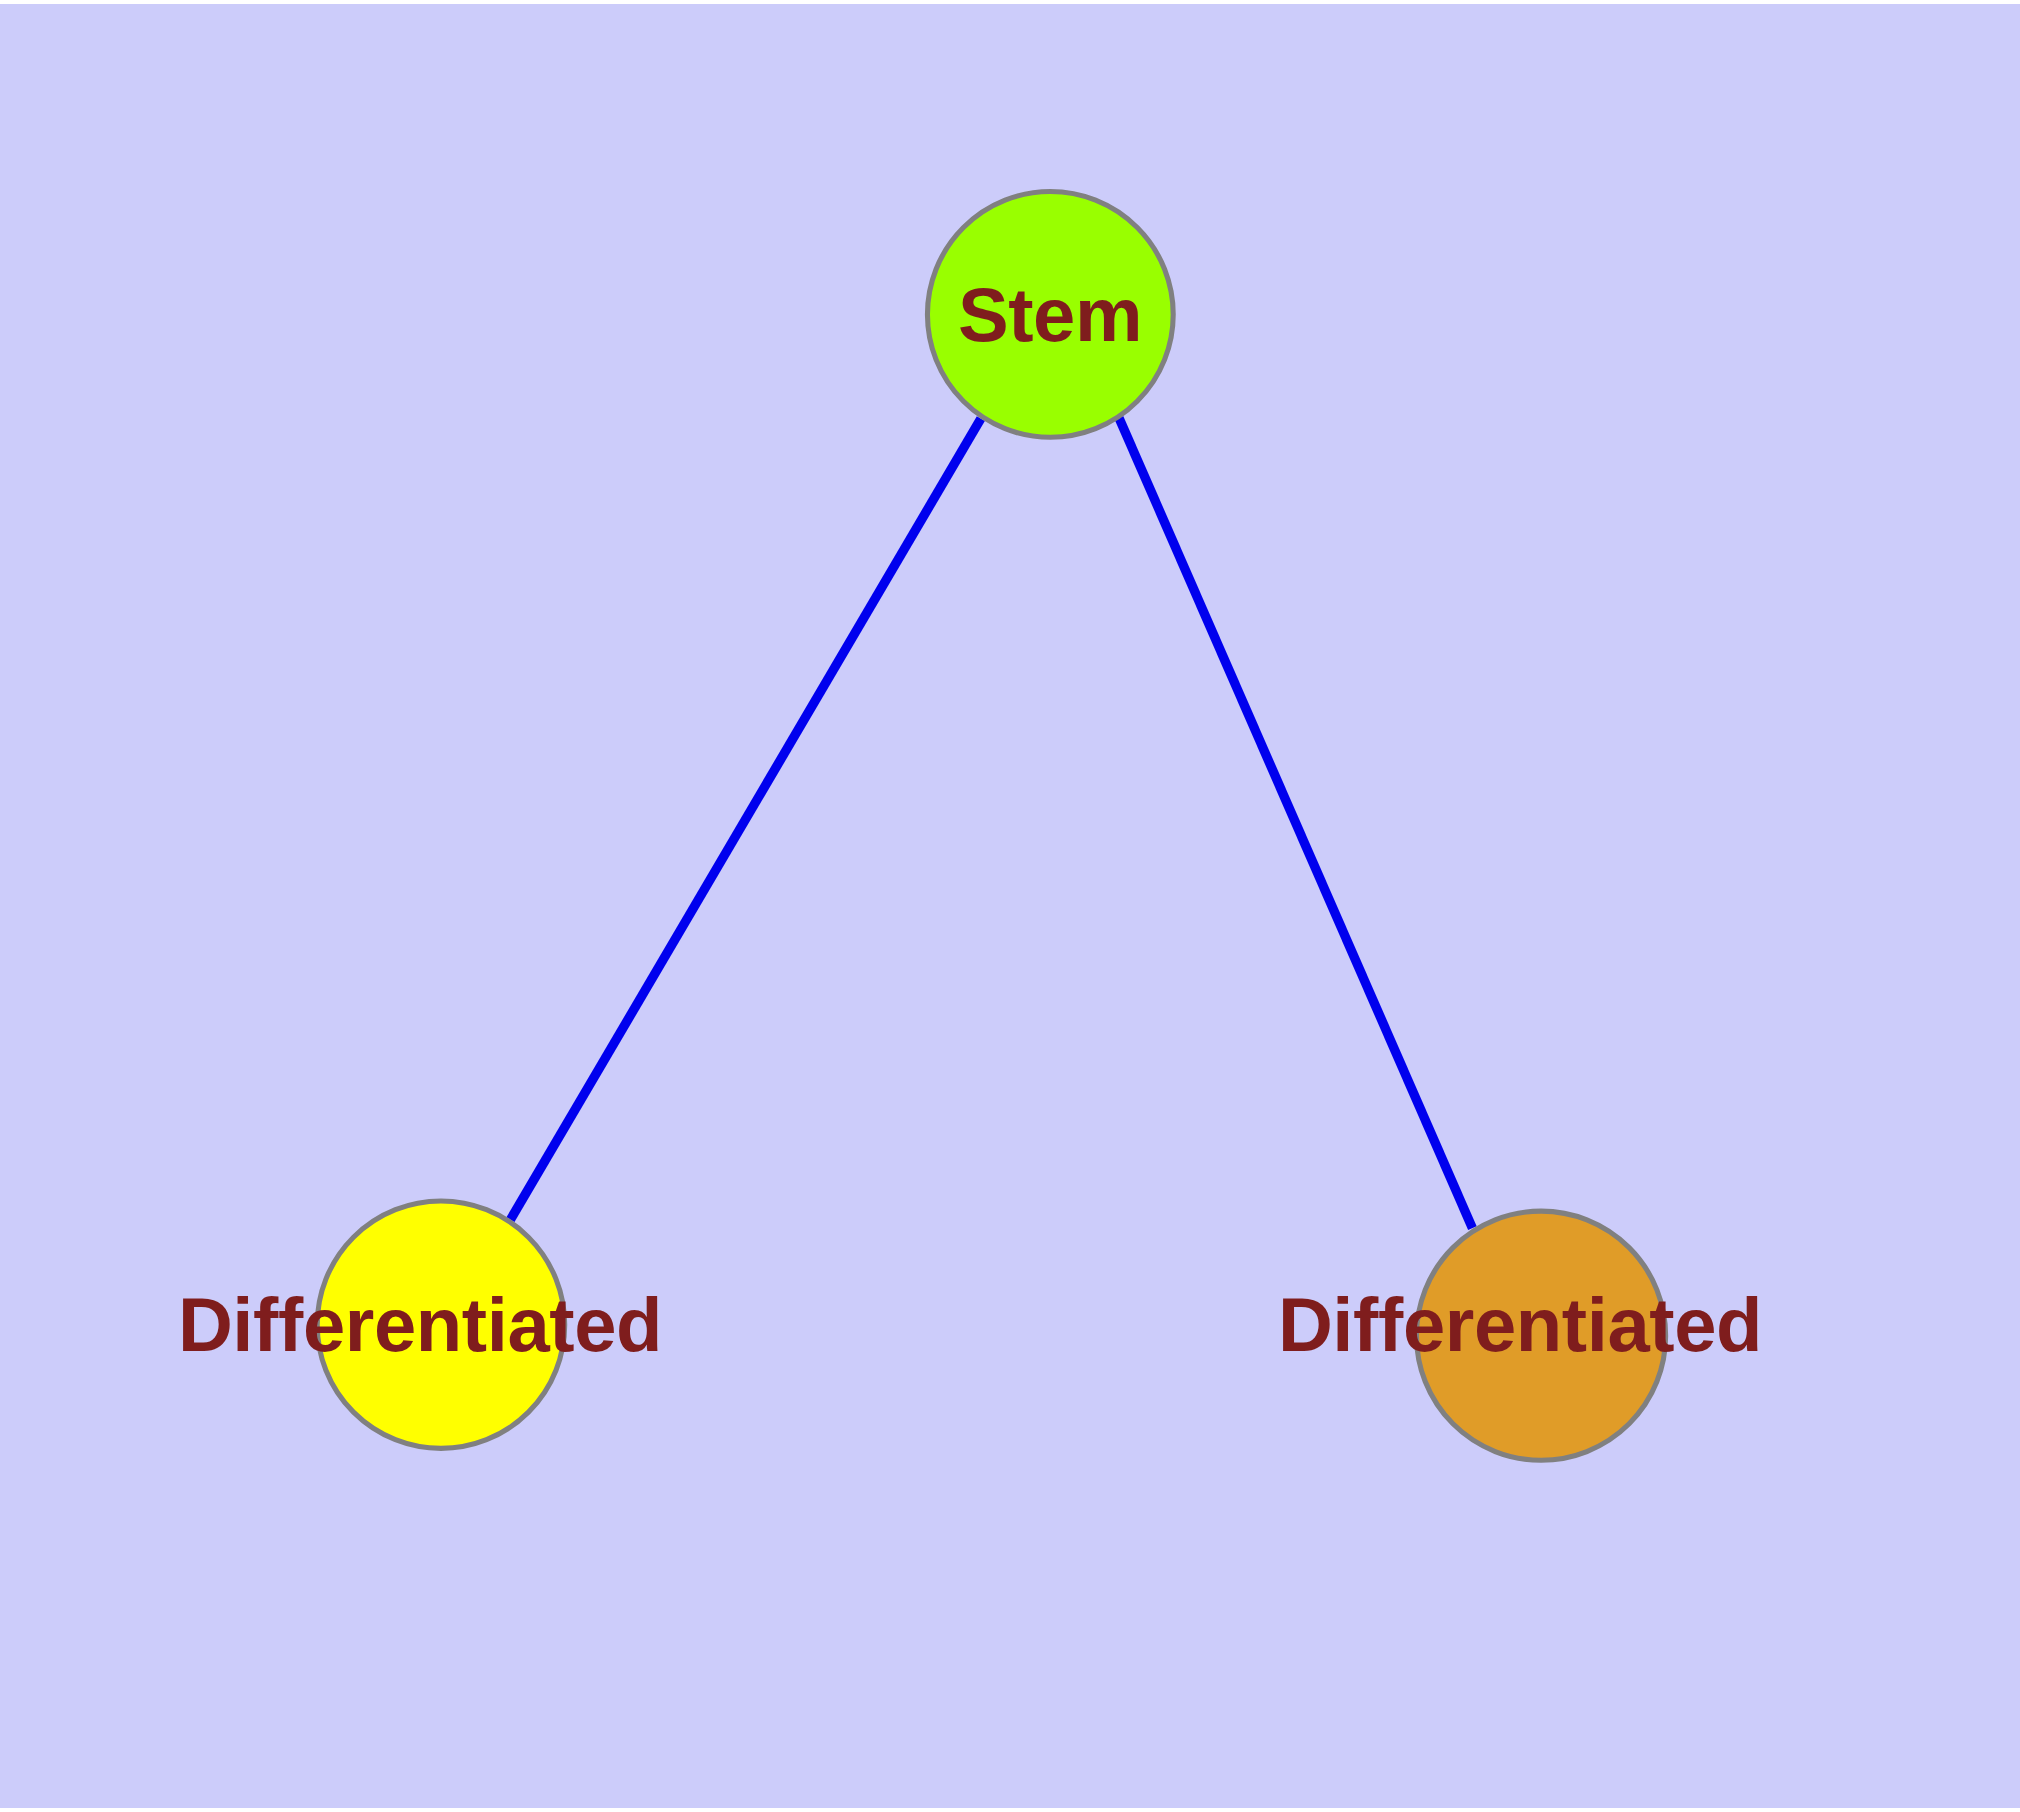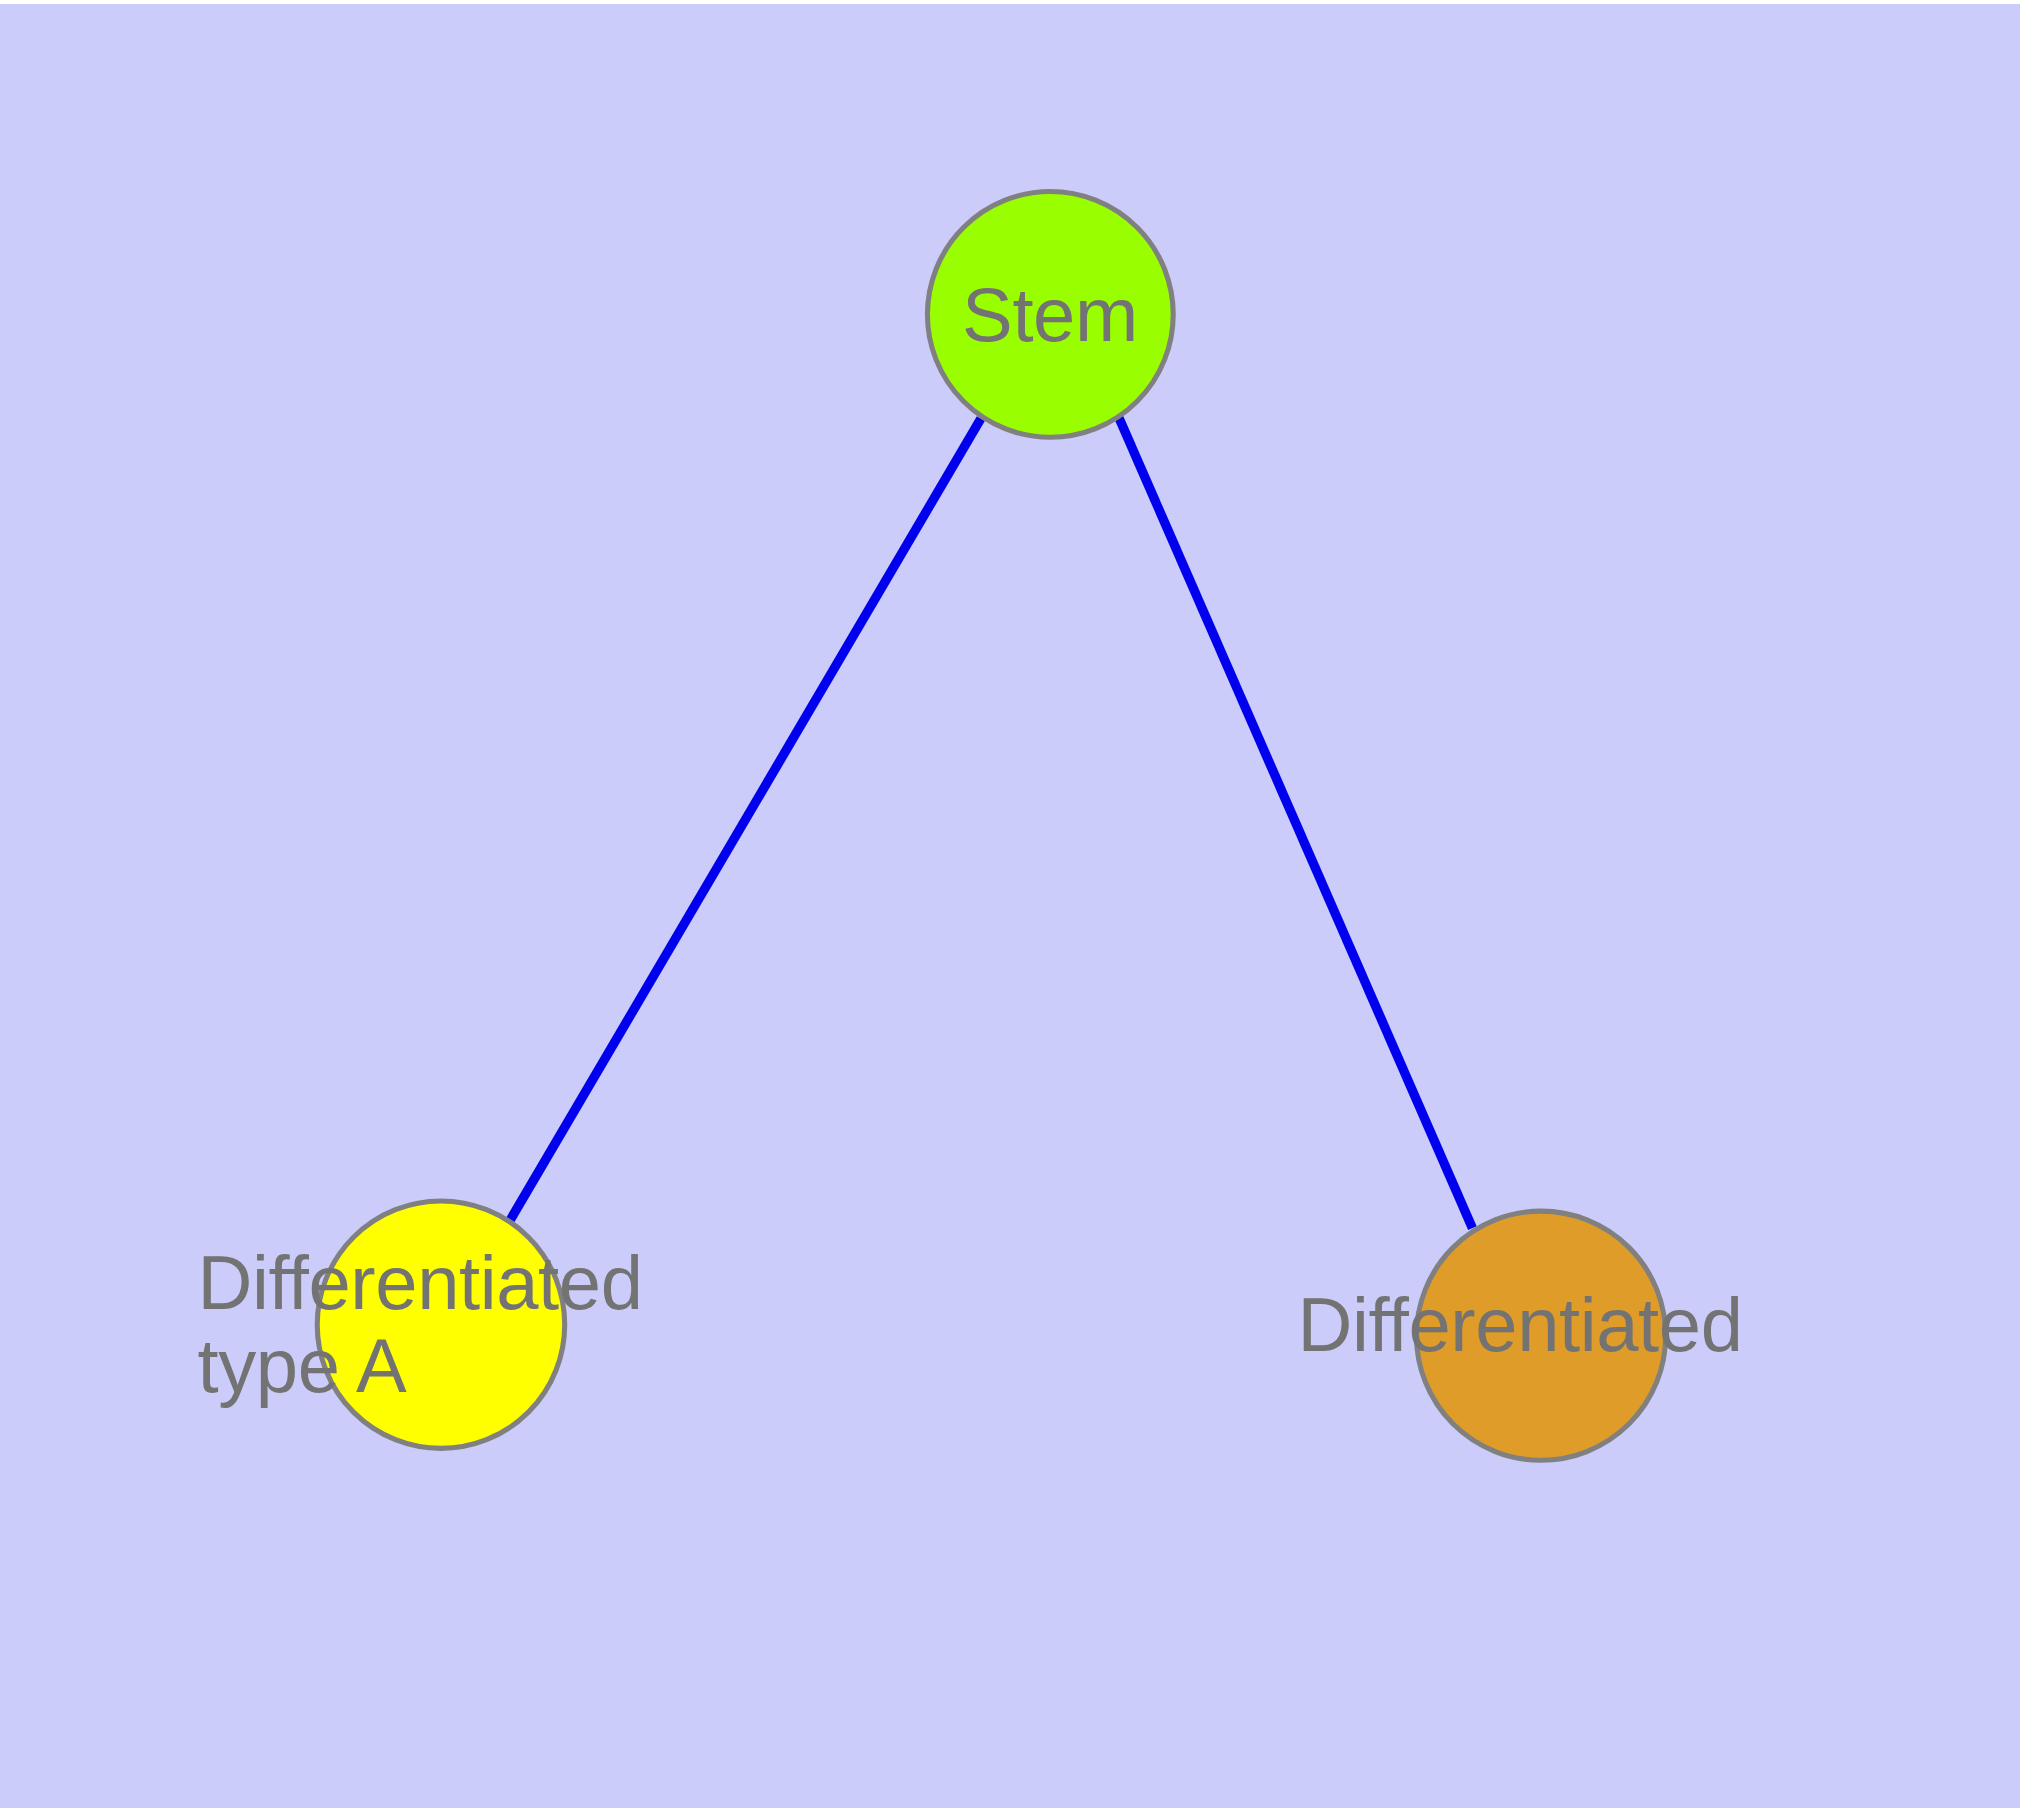--- a/index.html
+++ b/index.html
@@ -26,24 +26,25 @@
   }
   #graph-svg {
     position: absolute;
     left: 0;
     top: 0;
     width: 2021px;
     height: 1812px;
   }
   .node-label {
     position: absolute;
-    color: #737373;
-    font-weight: normal;
+    color: #7f1d1d;
+    font-weight: bold;
     font-size: 76px;
     line-height: 83px;
+    text-align: center;
     white-space: pre;
     letter-spacing: -0.4px;
     pointer-events: none;
     transform: translate(-50%, -50%);
   }
 </style>
 </head>
 <body>
 
 <div id="canvas" style="background: rgb(255, 255, 255);">
@@ -56,17 +57,17 @@
       </g>
     <g id="nodes-layer">
         <circle cx="1239" cy="371" r="145" fill="#99ff00" stroke="#808080" stroke-width="6"></circle>
         <circle cx="520" cy="1563" r="146" fill="#ffff00" stroke="#808080" stroke-width="6"></circle>
         <circle cx="1818" cy="1576" r="147" fill="#e09c28" stroke="#808080" stroke-width="6"></circle>
       </g>
   </svg>
 
   <div id="labels-layer">
       <div class="node-label" style="left: 1050px; top: 314px;"><span>Stem</span></div>
-      <div class="node-label" style="left: 420px; top: 1324px;"><span>Differentiated</span><br><span>type A</span></div>
+      <div class="node-label" style="left: 420px; top: 1324px;"><span>Differentiated</span><br></div>
       <div class="node-label" style="left: 1520px; top: 1324px;"><span>Differentiated</span><br></div>
     </div>
 </div>
 
 
 </body></html>

